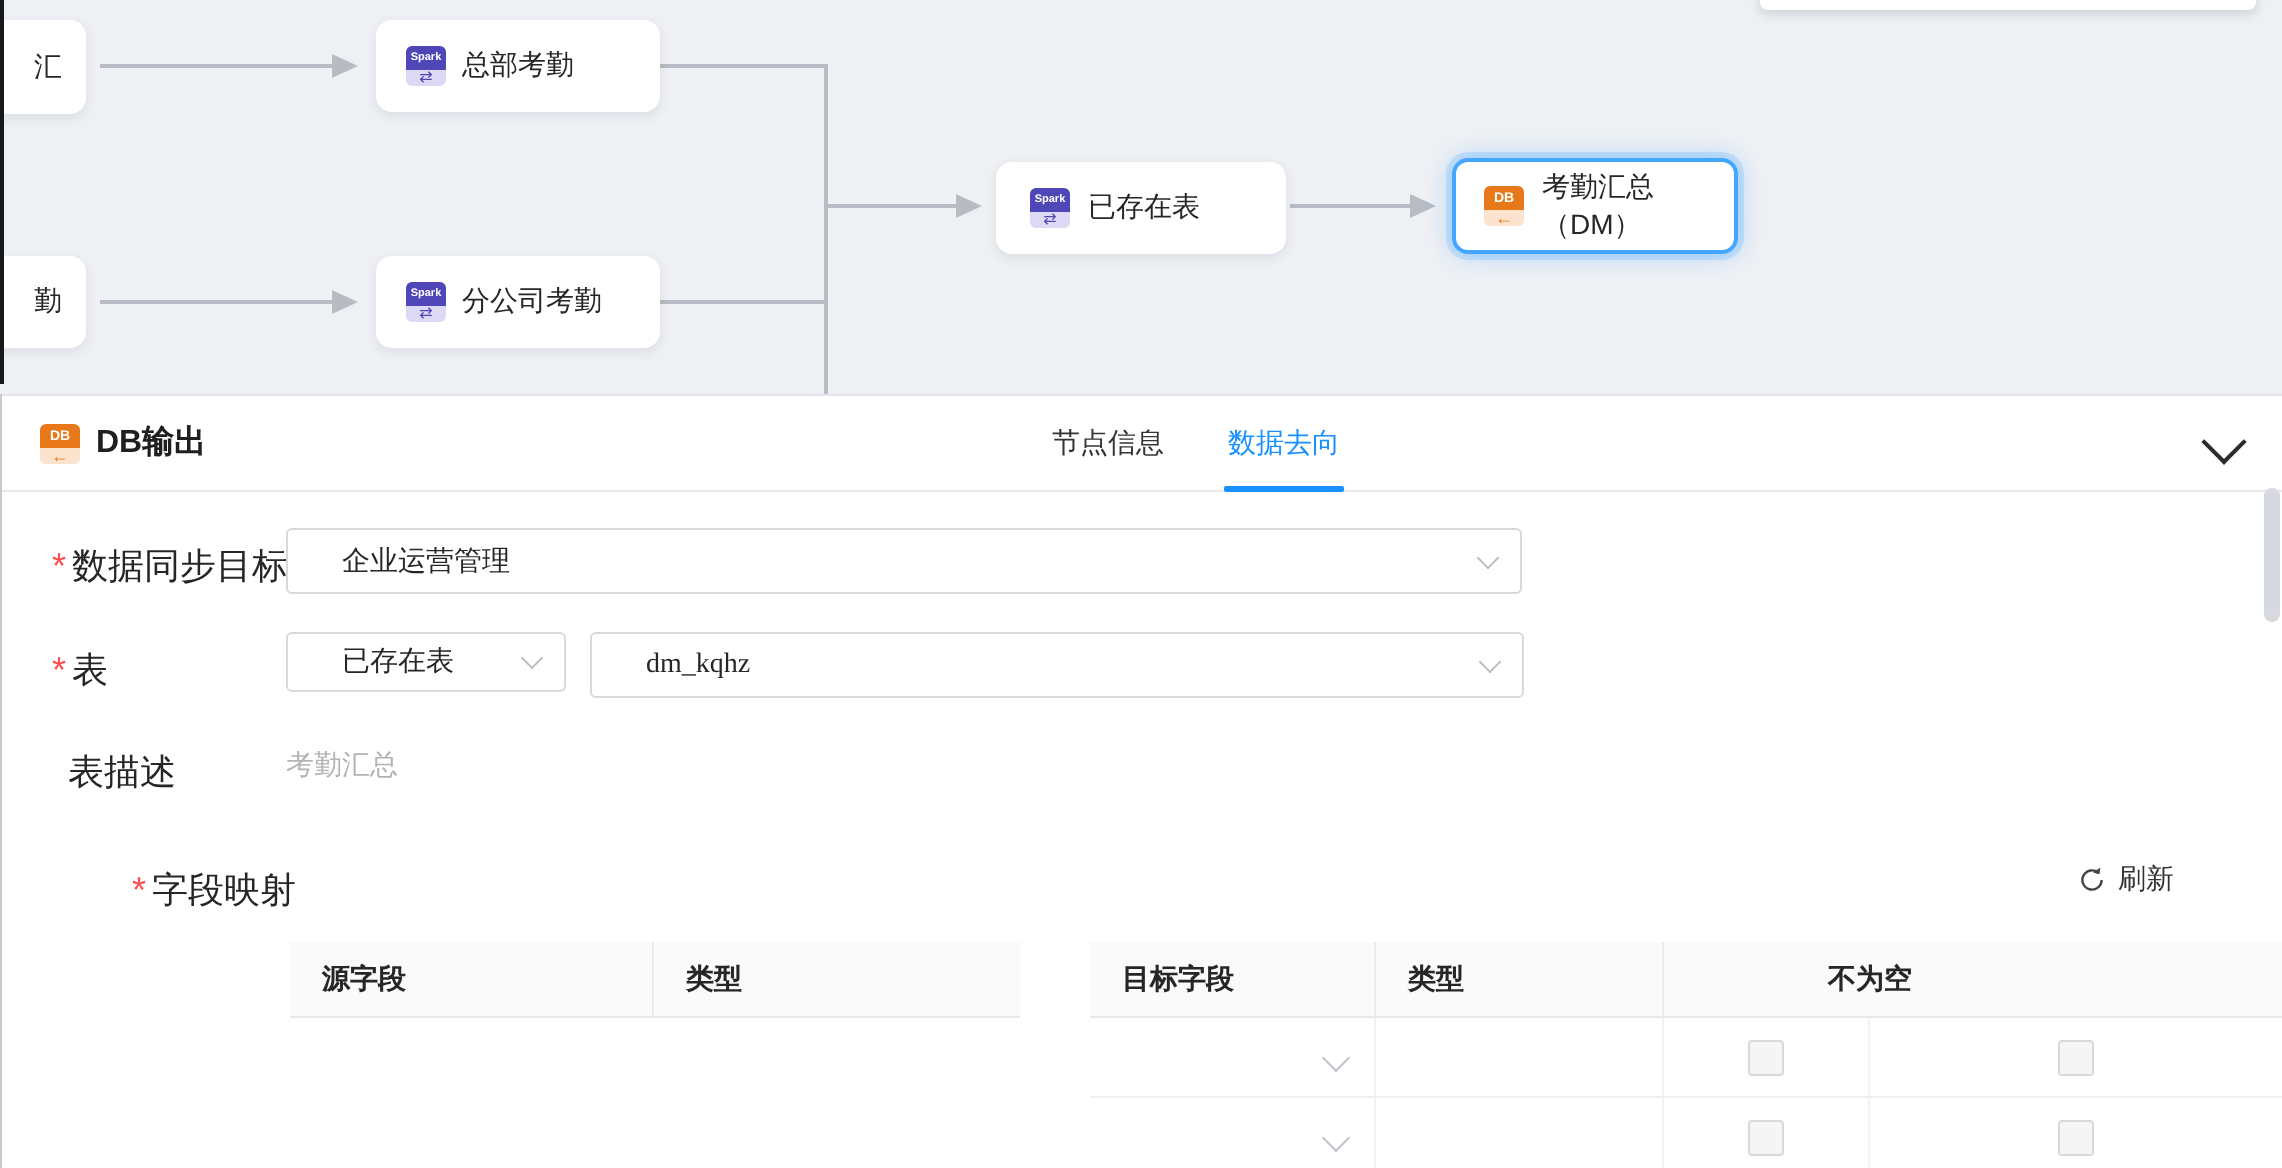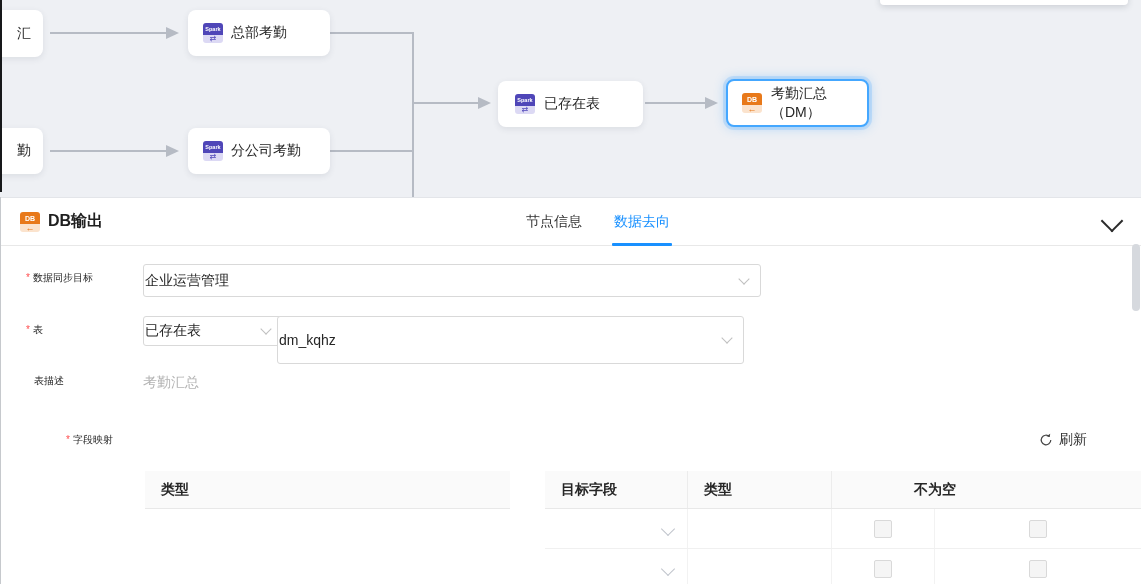--- a/index.html
+++ b/index.html
@@ -29,23 +29,23 @@
   .ptitle{left:48px;top:13px;font-size:16px;font-weight:700;color:#1f1f1f;}
   .phead .mini-icon{left:20px;top:14px;}
   .tabs{left:502px;top:0;height:48px;display:flex;gap:32px;margin-left:24px;}
   .tab{position:relative;height:48px;display:flex;align-items:center;font-size:14px;color:#333;cursor:pointer;}
   .tab.active{color:#1890ff;font-weight:400;}
   .tab.active::after{content:"";position:absolute;left:-2px;right:-2px;bottom:0;height:3px;background:#1890ff;border-radius:1px;}
   .chev{width:9px;height:9px;border-right:1.5px solid #bfbfbf;border-bottom:1.5px solid #bfbfbf;transform:rotate(45deg);display:inline-block;}
   .collapse-chev{left:1104px;top:15px;width:14px;height:14px;border-right:2px solid #2b2b2b;border-bottom:2px solid #2b2b2b;transform:rotate(45deg);}
   .scroll-thumb{left:1132px;top:243px;width:8px;height:67px;background:#d6d9de;border-radius:4px;}
   
-  .flabel{font-size:10px;color:#262626;white-space:nowrap;}
+  .flabel{font-size:18px;color:#262626;white-space:nowrap;}
   .req{color:#ff4d4f;margin-right:3px;}
-  .select{background:#fff;border:1px solid #d9d9d9;border-radius:3px;box-sizing:border-box;display:flex;align-items:center;padding:0 28px 0 1px;font-size:14px;color:#262626;cursor:pointer;}
+  .select{background:#fff;border:1px solid #d9d9d9;border-radius:3px;box-sizing:border-box;display:flex;align-items:center;padding:0 28px 0 27px;font-size:14px;color:#262626;cursor:pointer;}
   .select .chev{position:absolute;right:12px;top:50%;margin-top:-6px;width:7px;height:7px;}
   .muted{color:#b3b3b3;font-size:14px;}
   .refresh{display:flex;align-items:center;gap:6px;font-size:14px;color:#333;cursor:pointer;}
   
   .gtable{box-sizing:border-box;}
   .ghead{display:flex;background:#fafafa;border-bottom:1px solid #e8e8e8;height:38px;box-sizing:border-box;}
   .gth{display:flex;align-items:center;font-size:14px;font-weight:600;color:#262626;box-sizing:border-box;border-right:1px solid #ececec;padding-left:16px;}
   .gth:last-child{border-right:none;}
   .gth.center{justify-content:center;padding-left:0;}
   .grow{display:flex;height:40px;border-bottom:1px solid #f0f0f0;box-sizing:border-box;}
@@ -154,41 +154,42 @@
       <span class="chev"></span>
     </div>
 
     <div class="abs flabel" style="left:26px;top:125px;">
       <span class="req">*</span><span>表</span>
     </div>
     <div class="abs select" style="left:143px;top:118px;width:140px;height:30px;">
       <span>已存在表</span>
       <span class="chev"></span>
     </div>
-    <div class="abs select" style="left:277px;top:118px;width:467px;height:48px;">
+    <div class="abs select" style="left:295px;top:118px;width:467px;height:33px;font-family:Liberation Serif, serif;">
       <span>dm_kqhz</span>
       <span class="chev"></span>
     </div>
 
     <div class="abs flabel" style="left:34px;top:176px;">表描述</div>
     <div class="abs muted" style="left:143px;top:176px;">考勤汇总</div>
 
     <div class="abs flabel" style="left:26px;top:235px;margin-left:40px;">
       <span class="req">*</span><span>字段映射</span>
     </div>
     <div class="abs refresh" style="left:1039px;top:233px;">
       <svg width="14" height="14" viewBox="0 0 14 14">
         <path d="M11.8 7a4.8 4.8 0 1 1-1.4-3.4" fill="none" stroke="#444" stroke-width="1.2"></path>
         <path d="M11.2 0.8 L10.7 4.1 L7.5 3.3 Z" fill="#444"></path>
       </svg>
       <span>刷新</span>
     </div>
 
     <div class="abs gtable" style="left:145px;top:273px;width:365px;">
       <div class="ghead">
+        <div class="gth" style="width:182px;">源字段</div>
         <div class="gth" style="width:183px;">类型</div>
       </div>
 
     </div>
 
     <div class="abs gtable" style="left:545px;top:273px;width:596px;">
       <div class="ghead">
         <div class="gth" style="width:143px;">目标字段</div>
         <div class="gth" style="width:144px;">类型</div>
         <div class="gth center" style="width:206px;">不为空</div>

